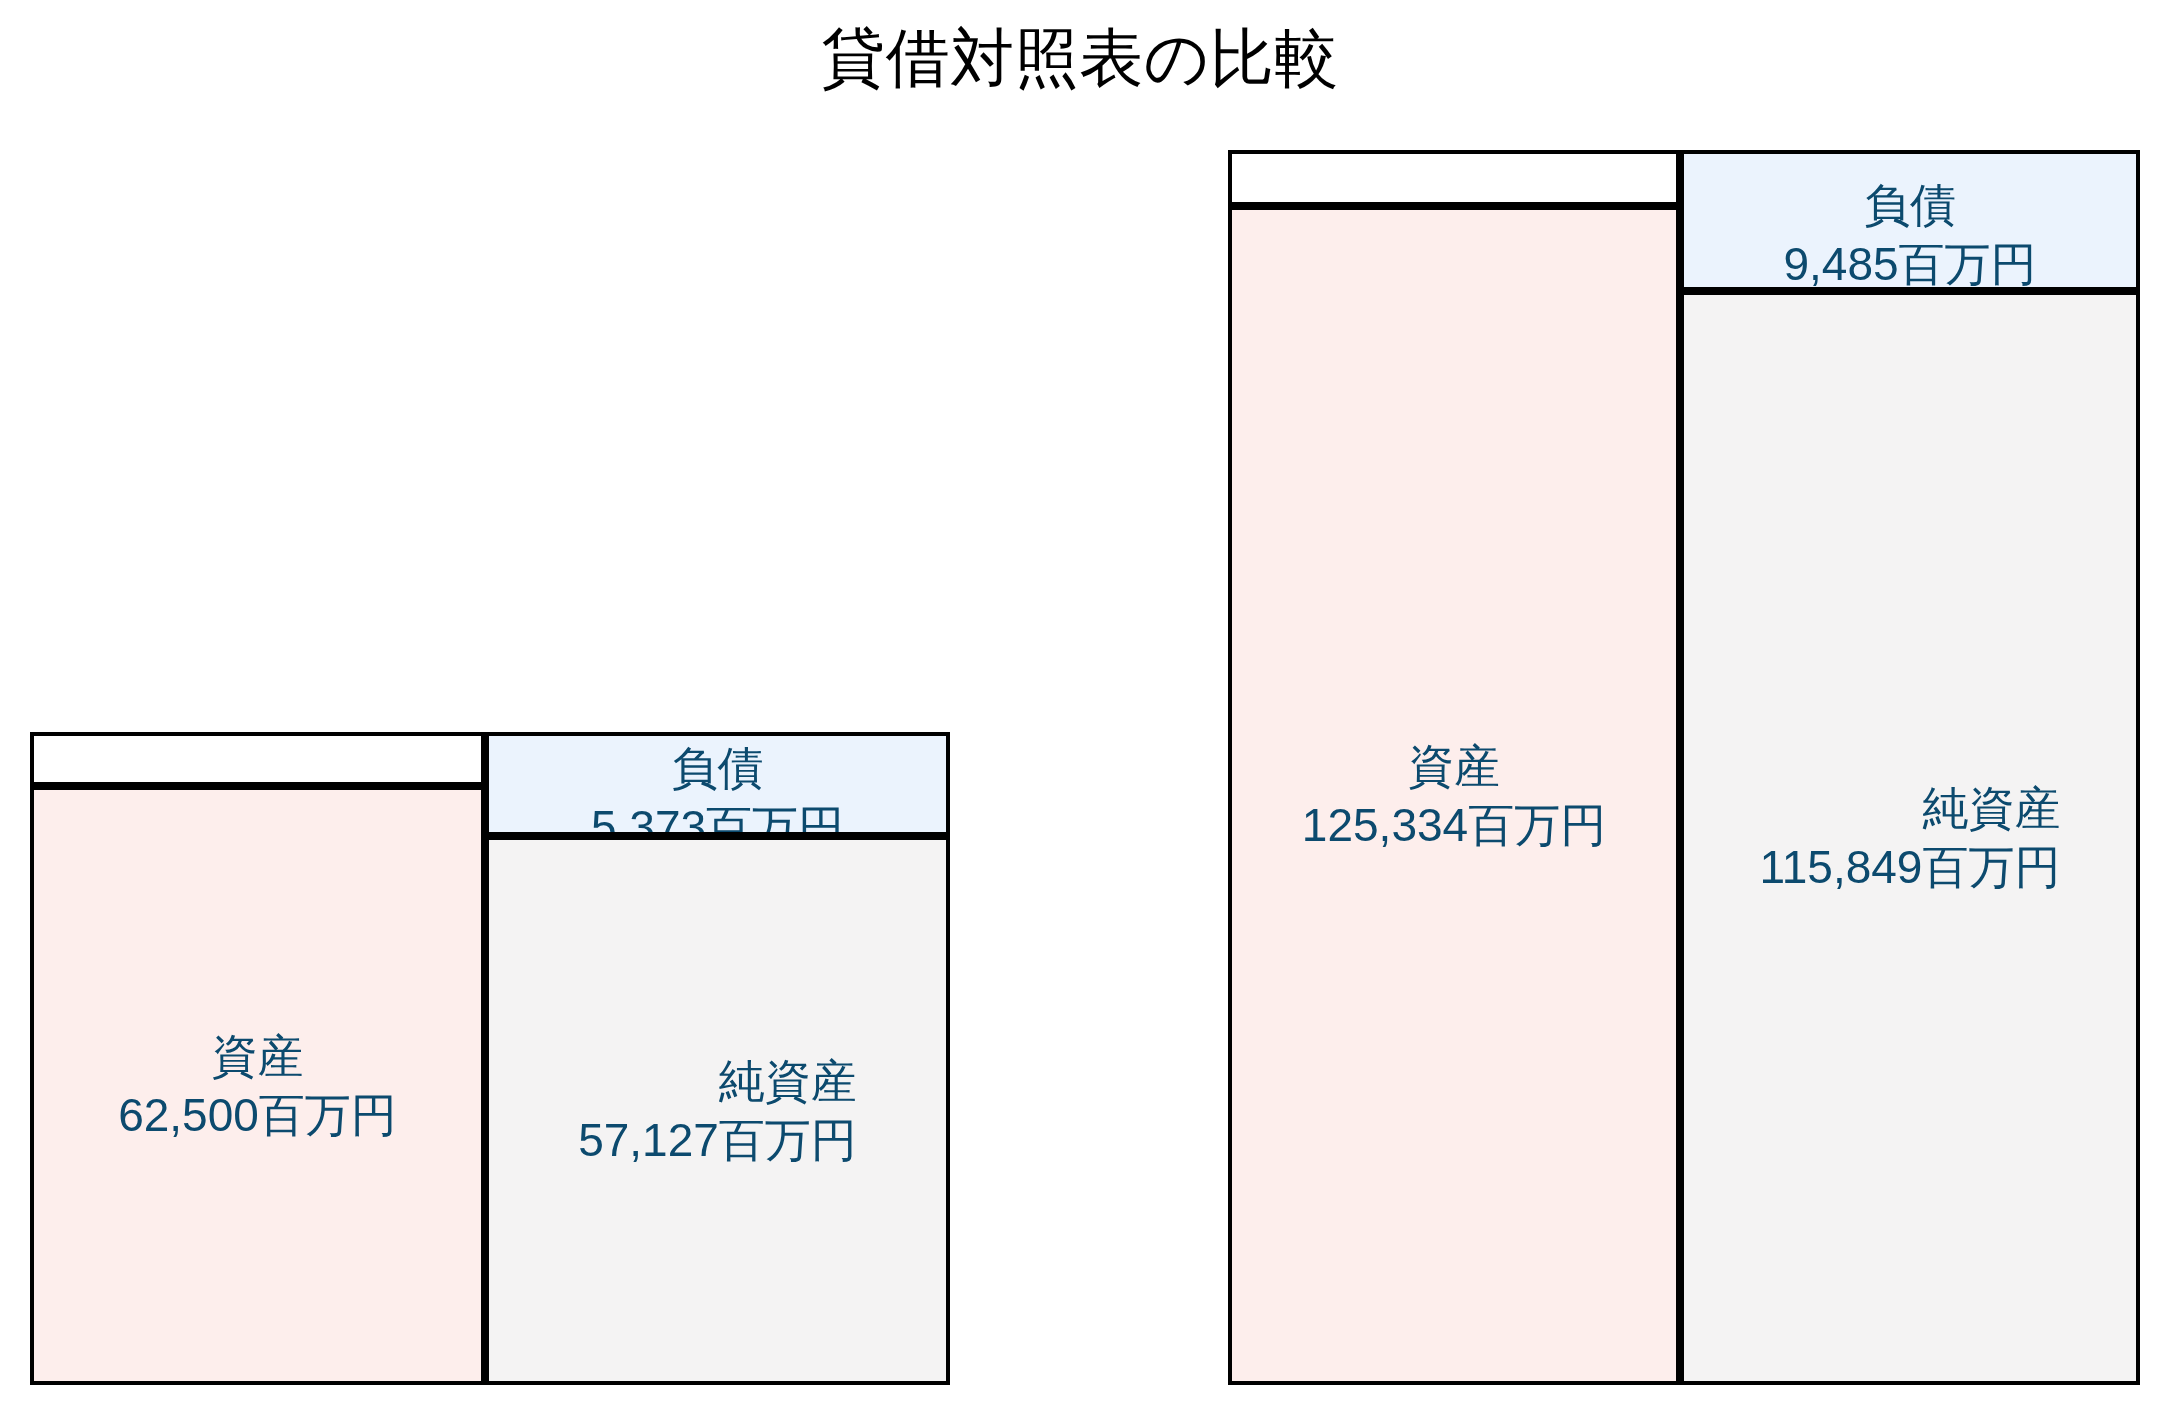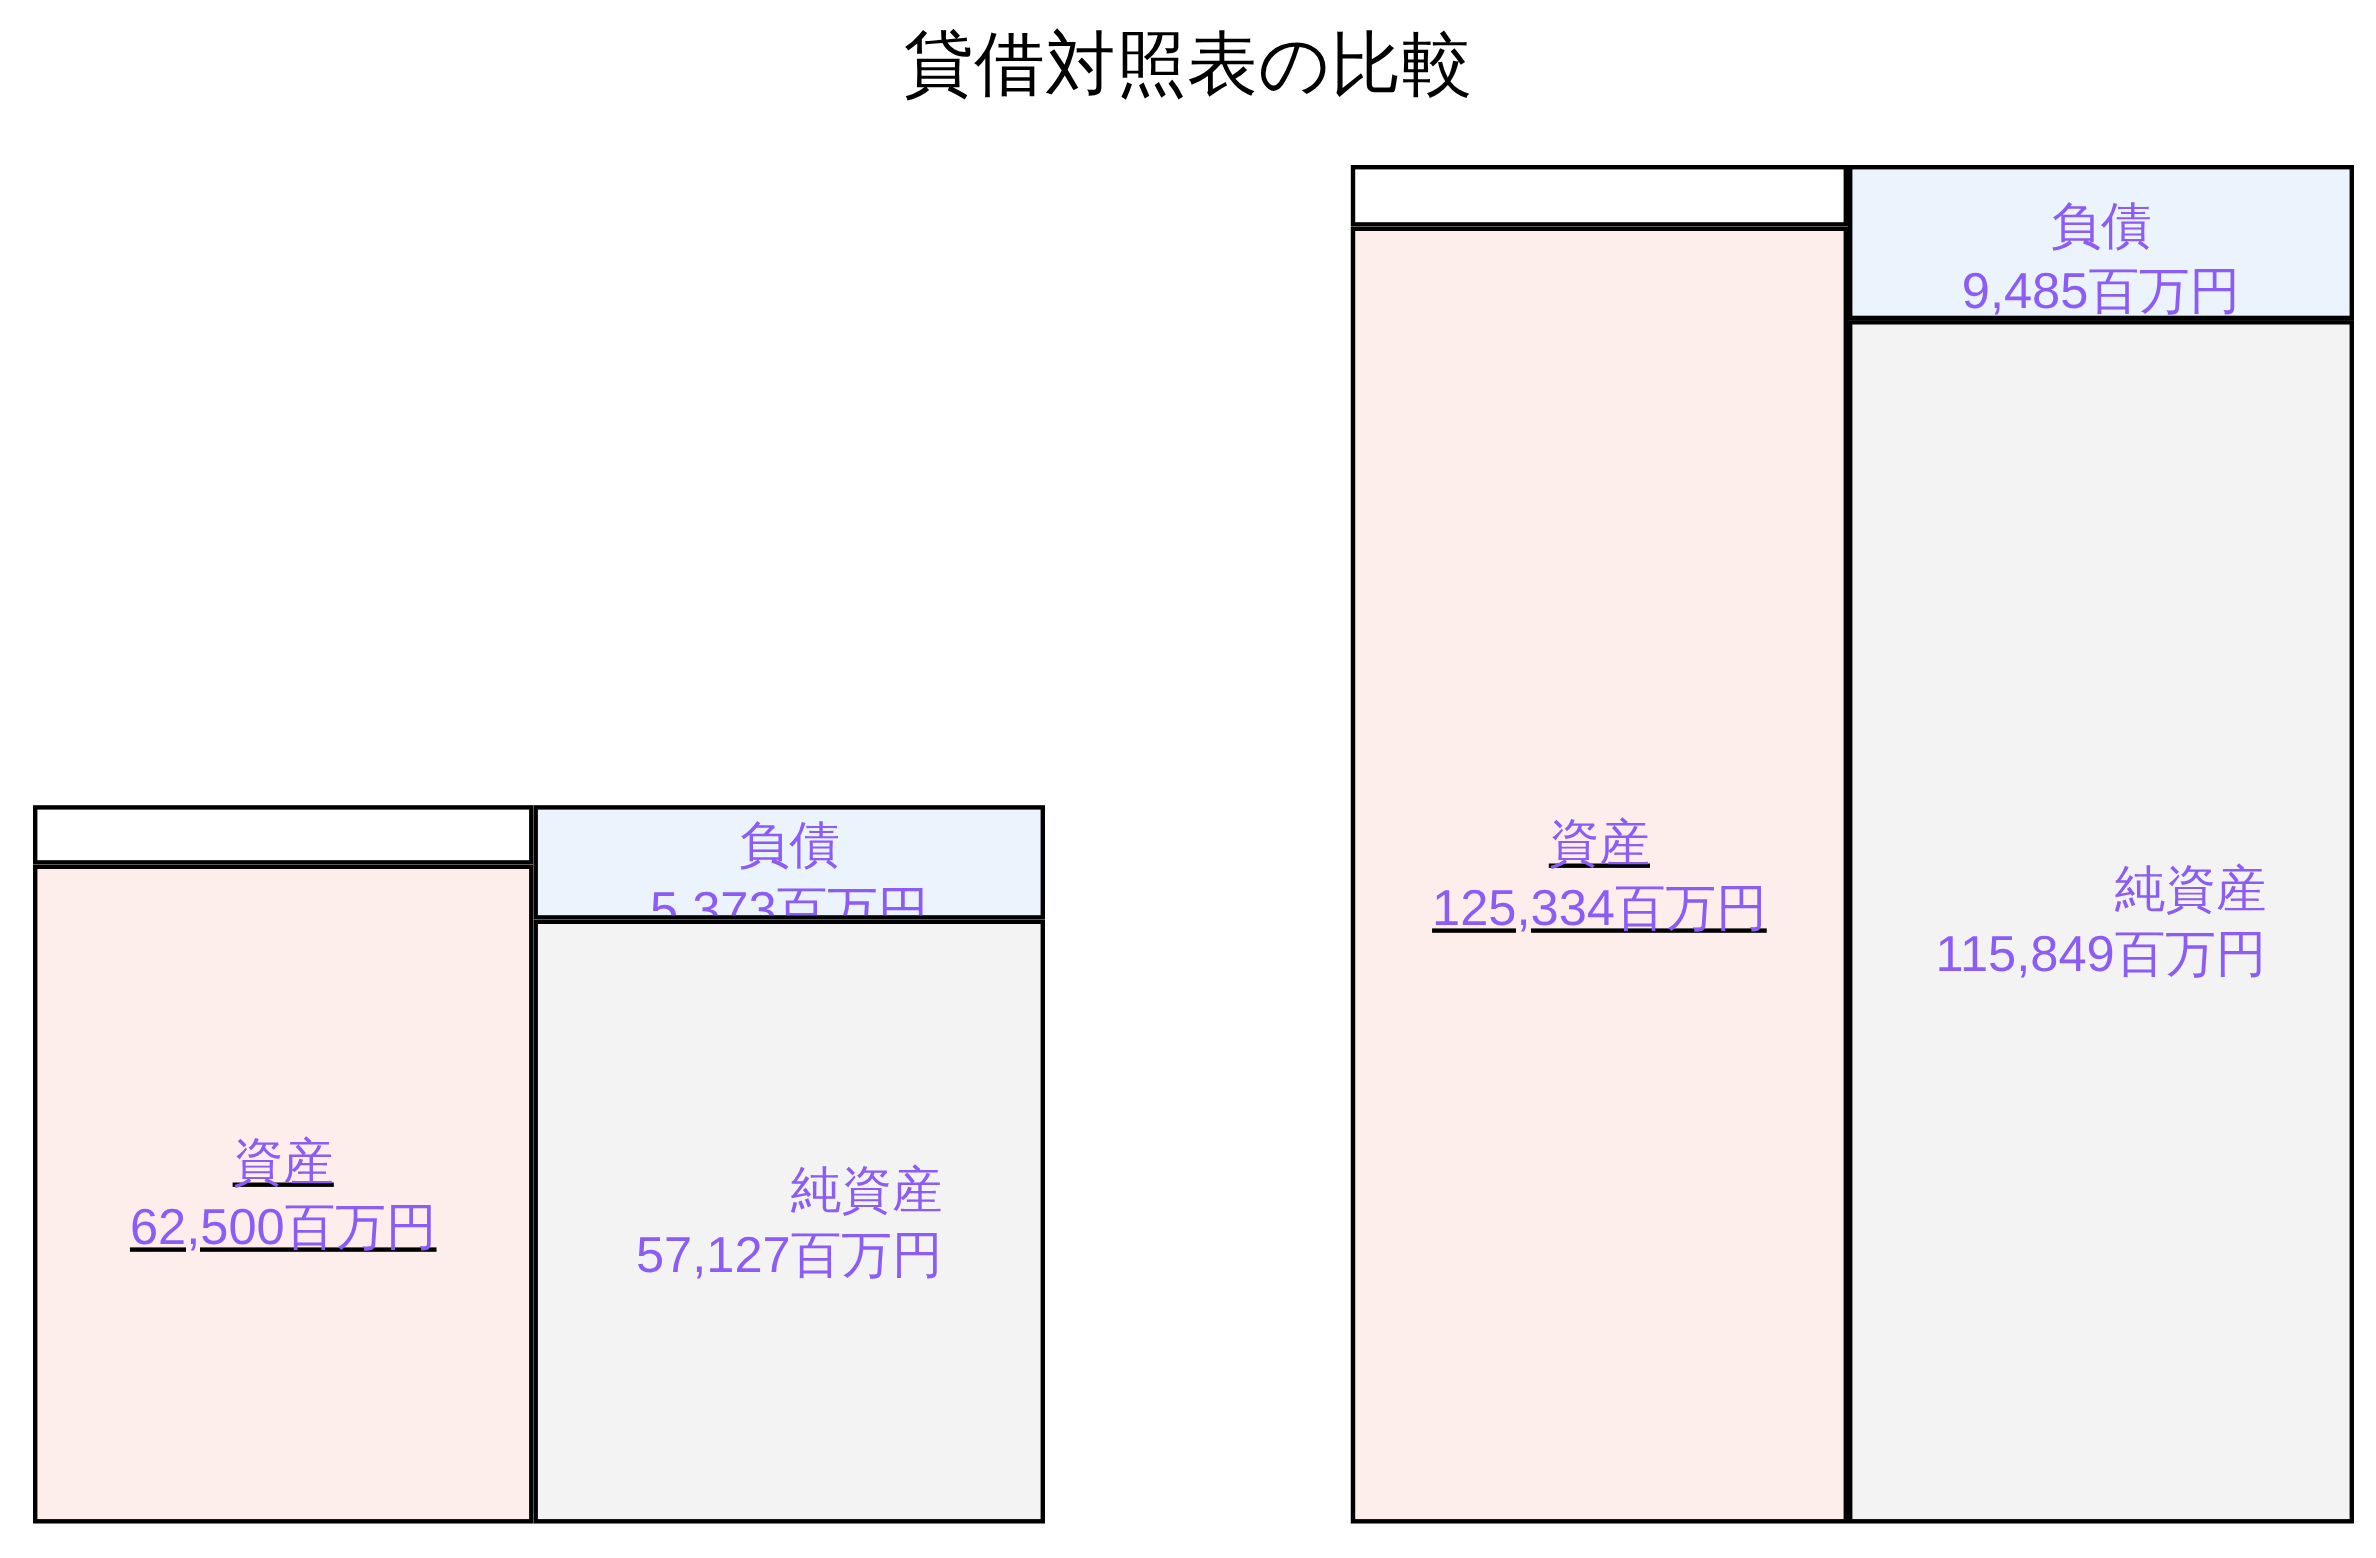--- a/index.html
+++ b/index.html
@@ -52,26 +52,26 @@
     display: flex;
     align-items: center;
     justify-content: center;
     text-align: center;
   }
 
   .bs-block .blk-text {
     font-size: 46px;
     line-height: 1.28;
     white-space: pre-line;
-    color: #8b5cf6;
+    color: #0c4a6e;
     padding: 0 6px;
   }
 
   
-  .fill-asset   { background: #fdeeec; text-decoration: underline; }
+  .fill-asset   { background: #fdeeec; }
   .fill-liab    { background: #ebf3fd; }
   .fill-net     { background: #f4f3f3; text-align: right; }
   .fill-blank   { background: #ffffff; }
 
   
   .bs-block.clipped .blk-text {
     position: relative;
     top: 14px;
   }
 

